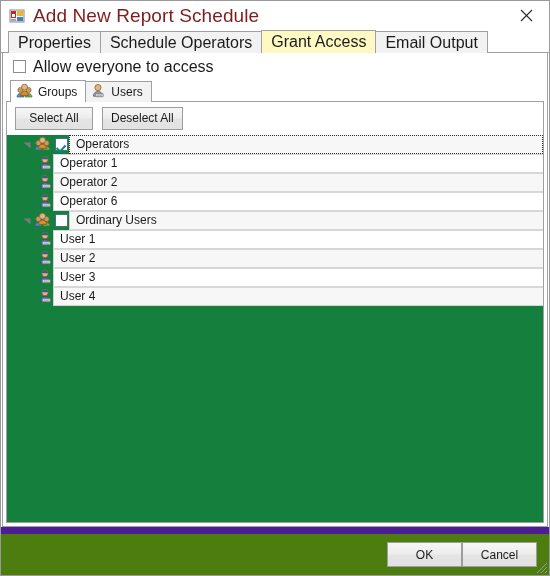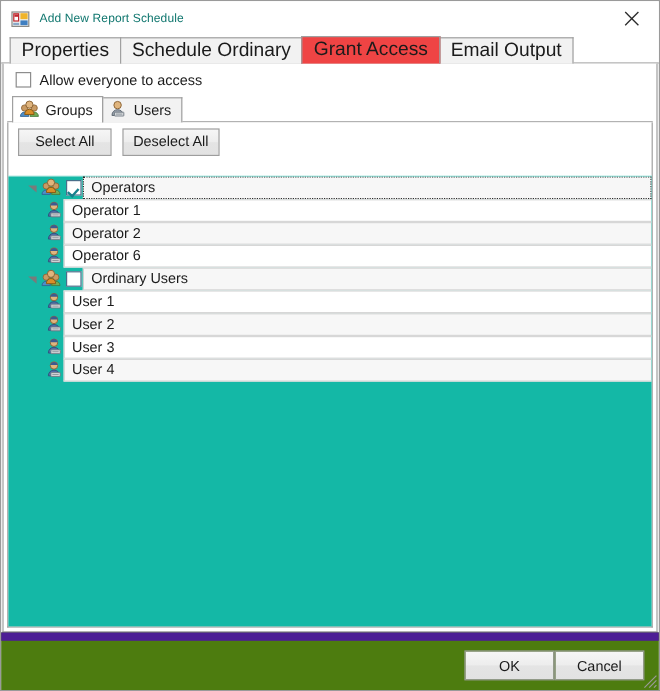--- a/index.html
+++ b/index.html
@@ -40,22 +40,22 @@
   }
   .title-icon {
     width: 16px;
     height: 16px;
     margin-left: 8px;
     margin-right: 8px;
     position: relative;
     flex: 0 0 16px;
   }
   .title-text {
-    font-size: 10px;
-    color: #0f766e;
+    font-size: 19px;
+    color: #7f1d1d;
     letter-spacing: .1px;
   }
   .close-btn {
     position: absolute;
     right: 0; top: 0;
     width: 45px;
     height: 29px;
     display: flex;
     align-items: center;
     justify-content: center;
@@ -92,21 +92,21 @@
     align-items: center;
     font-size: 16px;
     color: #1b1b1b;
     margin-right: -1px;
     position: relative;
     z-index: 1;
     cursor: default;
     white-space: nowrap;
   }
   .tab.selected {
-    background: #ef4444;
+    background: #fef9c3;
     height: 23px;
     z-index: 3;
     justify-content: center;
   }
 
   
   .tabpage {
     flex: 1 1 auto;
     margin: 0 1px 0 1px;
     box-sizing: border-box;
@@ -130,21 +130,21 @@
     width: 13px;
     height: 13px;
     box-sizing: border-box;
     border: 1px solid #8d8d8d;
     background: #ffffff;
     flex: 0 0 13px;
     position: relative;
   }
   .allow-label {
     margin-left: 7px;
-    font-size: 12px;
+    font-size: 16px;
     color: #1b1b1b;
   }
 
   
   .inner-tabstrip {
     flex: 0 0 22px;
     height: 22px;
     display: flex;
     align-items: flex-end;
     padding-left: 7px;
@@ -215,25 +215,24 @@
     display: flex;
     align-items: center;
     justify-content: center;
     cursor: default;
     padding: 0 8px;
   }
 
   
   .treewrap {
     flex: 1 1 auto;
-    background: #14b8a6;
+    background: #15803d;
     overflow: hidden;
     position: relative;
     border-top: 1px solid #ffffff;
-    margin-top: 12px;
   }
   .trow {
     height: 19px;
     display: flex;
     align-items: center;
     position: relative;
     box-sizing: border-box;
   }
   .trow .gutter {
     flex: 0 0 auto;
@@ -348,21 +347,21 @@
         <line x1="12" y1="1" x2="1" y2="12" stroke="#2a2a2a" stroke-width="1.1"></line>
       </svg>
     </div>
   </div>
 
   <div class="tabstrip">
     <div class="tab">
       <span>Properties</span>
     </div>
     <div class="tab">
-      <span>Schedule Ordinary</span>
+      <span>Schedule Operators</span>
     </div>
     <div class="tab selected">
       <span>Grant Access</span>
     </div>
     <div class="tab">
       <span>Email Output</span>
     </div>
   </div>
 
   <div class="tabpage">

